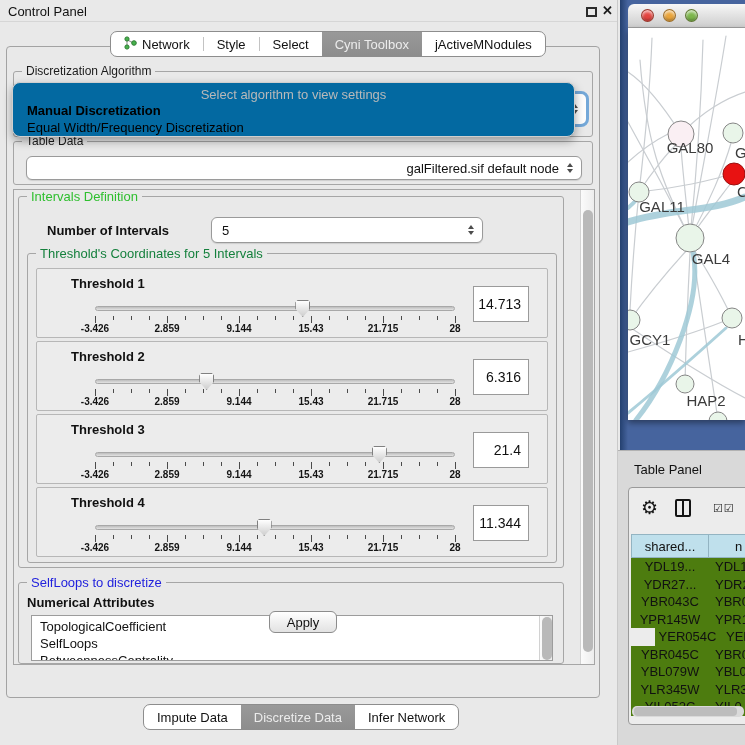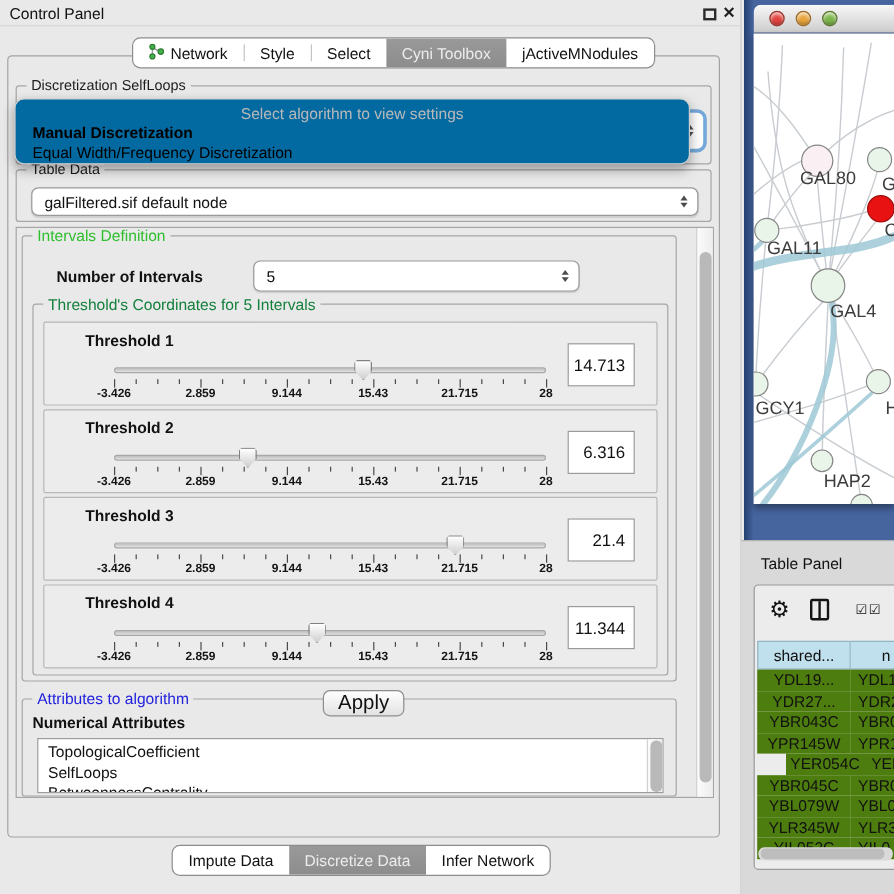--- a/index.html
+++ b/index.html
@@ -49,21 +49,21 @@
   .thresh-label { position:absolute; left:34px; top:7px; font-size:13px; font-weight:bold; }
   .slider-track { position:absolute; left:58px; top:37px; width:360px; height:5px; background:linear-gradient(#bdbdbd,#e3e3e3); border:1px solid #a8a8a8; border-radius:3px; }
   .slider-thumb { position:absolute; top:31px; width:15px; height:17px; background:linear-gradient(#ffffff,#cfcfcf); border:1px solid #808080; clip-path:polygon(15% 0,85% 0,100% 15%,100% 52%,50% 100%,0 52%,0 15%); }
   .tick { position:absolute; top:47px; width:1px; background:#4a4a4a; }
   .tick-label { position:absolute; top:54px; font-size:10px; font-weight:bold; color:#141414; transform:translateX(-50%); white-space:nowrap; }
   .valbox { position:absolute; left:436px; top:17px; width:56px; height:36px; background:#fff; border:1px solid #9a9a9a; font-size:14px; display:flex; align-items:center; justify-content:flex-end; padding-right:7px; }
 
   #attr-list { position:absolute; left:12px; top:32px; width:522px; height:46px; background:#fff; border:1px solid #9c9c9c; overflow:hidden; font-size:13px; }
   .attr-item { padding-left:8px; line-height:17px; white-space:nowrap; }
 
-  .push-button { position:absolute; background:linear-gradient(#ffffff,#e2e2e2); border:1px solid #8c8c8c; border-radius:6px; font-size:17px; display:flex; align-items:center; justify-content:center; }
+  .push-button { position:absolute; background:linear-gradient(#ffffff,#e2e2e2); border:1px solid #8c8c8c; border-radius:6px; font-size:13px; display:flex; align-items:center; justify-content:center;margin-top:36px; }
 
   
   #net-frame { position:absolute; left:620px; top:0; width:125px; height:450px; background:#46649e; }
   #net-frame::before { content:""; position:absolute; left:0; top:0; width:8px; height:100%; background:linear-gradient(to right,#24406f,#46649e); }
   #net-titlebar { position:absolute; left:8px; top:4px; width:117px; height:24px; background:linear-gradient(#f7f7f7,#cdcdcd); border-top-left-radius:6px; border-bottom:1px solid #9f9f9f; display:flex; align-items:center; gap:9px; padding-left:13px; }
   .light { width:13px; height:13px; border-radius:50%; border:1px solid rgba(60,40,20,.45); box-shadow:inset 0 2px 3px rgba(255,255,255,.7), inset 0 -2px 2px rgba(0,0,0,.22); }
   #net-canvas { position:absolute; left:8px; top:28px; width:117px; height:392px; background:#fff; overflow:hidden; box-shadow:0 3px 6px rgba(0,0,0,.4); }
 
   #tp-region { position:absolute; left:618px; top:450px; width:127px; height:295px; background:#d9d9d9; border-top:1px solid #b2b2b2; }
   #tp-title { position:absolute; left:16px; top:11px; font-size:13px; }
@@ -119,33 +119,33 @@
         <span>Cyni Toolbox</span>
       </div>
       <div class="tab">
         <span>jActiveMNodules</span>
       </div>
     </div>
 
   <div id="content-panel">
 
     <div class="group" style="left:6px; top:24px; width:580px; height:66px;">
-      <span class="legend black">Discretization SelfLoops</span>
+      <span class="legend black">Discretization Algorithm</span>
     </div>
 
     <div id="algo-combo-remnant" style="left: 502px; top: 44px; border-color: rgb(116, 168, 216);">
       <span class="spin">
           <span class="tri-up"></span>
           <span class="tri-down"></span>
         </span>
     </div>
 
     <div class="group" style="left:6px; top:94px; width:580px; height:44px;">
       <span class="legend black">Table Data</span>
-      <div class="combo" style="left:12px; top:14px; width:556px; height:24px;">
+      <div class="combo" style="left:12px; top:14px; width:556px; height:24px;justify-content:flex-end;">
         <span>galFiltered.sif default node</span>
         <span class="spin">
             <span class="tri-up"></span>
             <span class="tri-down"></span>
           </span>
       </div>
     </div>
 
     <div id="scroll-area" style="left:6px; top:142px;">
 
@@ -294,21 +294,21 @@
                 <div class="tick-label" style="left: 346px;">21.715</div>
                 <div class="tick-label" style="left: 418px;">28</div>
                 <div class="slider-thumb" style="left: 219.697px;"></div>
                 <div class="valbox">11.344</div>
               </div>
             </div>
         </div>
       </div>
 
       <div class="group" style="left:4px; top:392px; width:546px; height:82px;">
-        <span class="legend blue" id="attributes-legend" style="color: rgb(34, 34, 221);">Attributes to algorithm</span>
+        <span class="legend blue" id="attributes-legend" style="color: rgb(34, 34, 221);">SelfLoops to discretize</span>
         <div style="position:absolute; left:8px; top:12px; font-size:13px; font-weight:bold;">Numerical Attributes</div>
         <div id="attr-list">
           <div style="height:2px;"></div>
           <div id="attr-items">
               <div class="attr-item">TopologicalCoefficient</div>
               <div class="attr-item">SelfLoops</div>
               <div class="attr-item">BetweennessCentrality</div>
             </div>
           <div class="vscroll" style="right:0; top:0; width:13px; height:46px;">
             <div class="vthumb" style="top:1px; height:43px;"></div>

